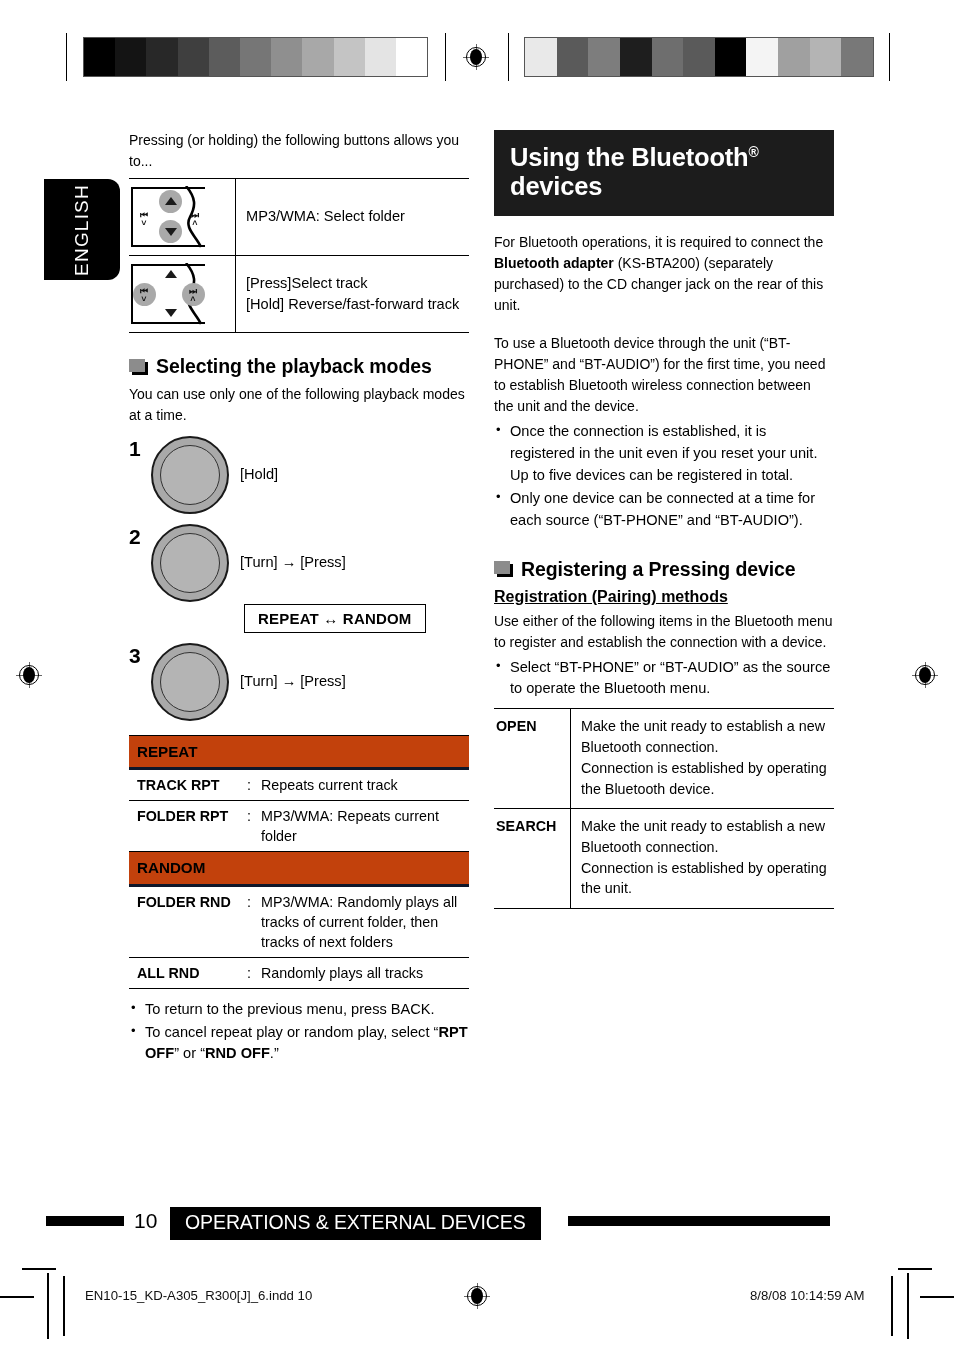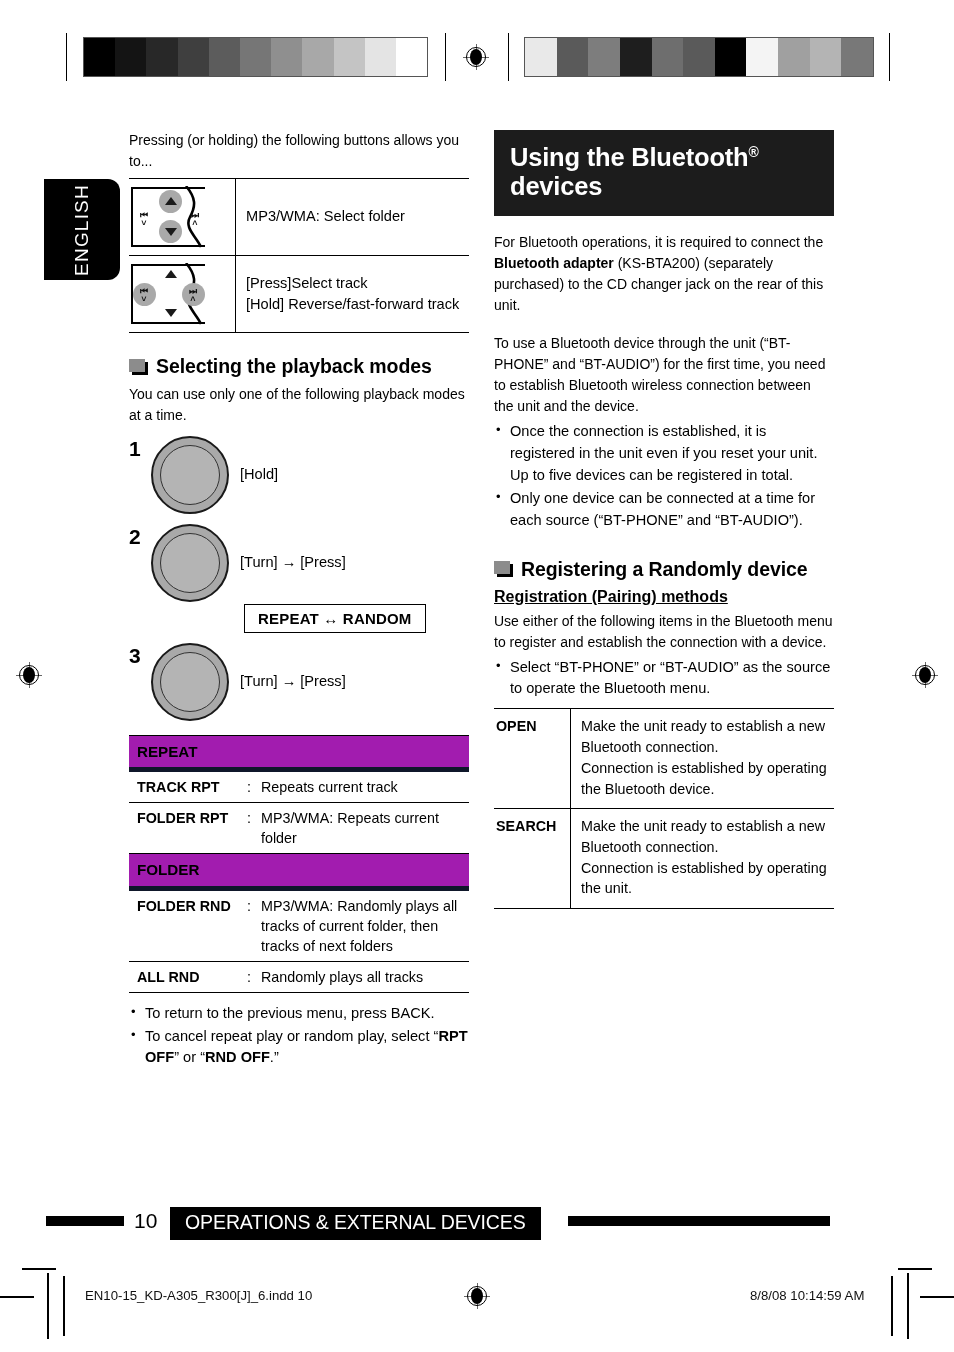--- a/index.html
+++ b/index.html
@@ -337,26 +337,26 @@
     margin-top: 14px;
   }
   .data-table td {
     padding: 5px 4px 5px 8px;
     font-size: 14.3px;
     line-height: 1.40;
     vertical-align: top;
     border-bottom: 1px solid #000;
   }
   .data-table tr.group-head td {
-    background: #a21caf;
+    background: #c2410c;
     font-weight: bold;
     font-size: 15.2px;
     padding: 5px 4px 5px 8px;
     border-top: 1.8px solid #000;
-    border-bottom: 5px solid #0f172a;
+    border-bottom: 3px solid #0f172a;
   }
   .data-table tr.group-head.first td { border-top: 1.8px solid #000; }
   .data-table td.k {
     font-weight: bold;
     width: 104px;
     white-space: nowrap;
   }
   .data-table td.c {
     width: 8px;
     text-align: center;
@@ -627,21 +627,21 @@
       <td class="k">TRACK RPT</td>
       <td class="c">:</td>
       <td>Repeats current track</td>
     </tr>
     <tr>
       <td class="k">FOLDER RPT</td>
       <td class="c">:</td>
       <td>MP3/WMA: Repeats current folder</td>
     </tr>
     <tr class="group-head">
-      <td colspan="3">FOLDER</td>
+      <td colspan="3">RANDOM</td>
     </tr>
     <tr>
       <td class="k">FOLDER RND</td>
       <td class="c">:</td>
       <td>MP3/WMA: Randomly plays all tracks of current folder, then tracks of next folders</td>
     </tr>
     <tr class="last">
       <td class="k">ALL RND</td>
       <td class="c">:</td>
       <td>Randomly plays all tracks</td>
@@ -670,21 +670,21 @@
   <ul class="bullets">
     <li>Once the connection is established, it is registered in the unit even if you reset your unit. Up to five devices can be registered in total.</li>
     <li>Only one device can be connected at a time for each source (“BT-PHONE” and “BT-AUDIO”).</li>
   </ul>
 
   <div class="sec-head" style="margin-top:26px;">
     <span class="sec-marker">
       <span class="shadow"></span>
         <span class="face"></span>
     </span>
-    <span class="sec-title">Registering a Randomly device</span>
+    <span class="sec-title">Registering a Pressing device</span>
   </div>
 
   <div class="subhead">Registration (Pairing) methods</div>
 
   <p class="body tight">Use either of the following items in the Bluetooth menu to register and establish the connection with a device.</p>
 
   <ul class="bullets">
     <li>Select “BT-PHONE” or “BT-AUDIO” as the source to operate the Bluetooth menu.</li>
   </ul>
 

